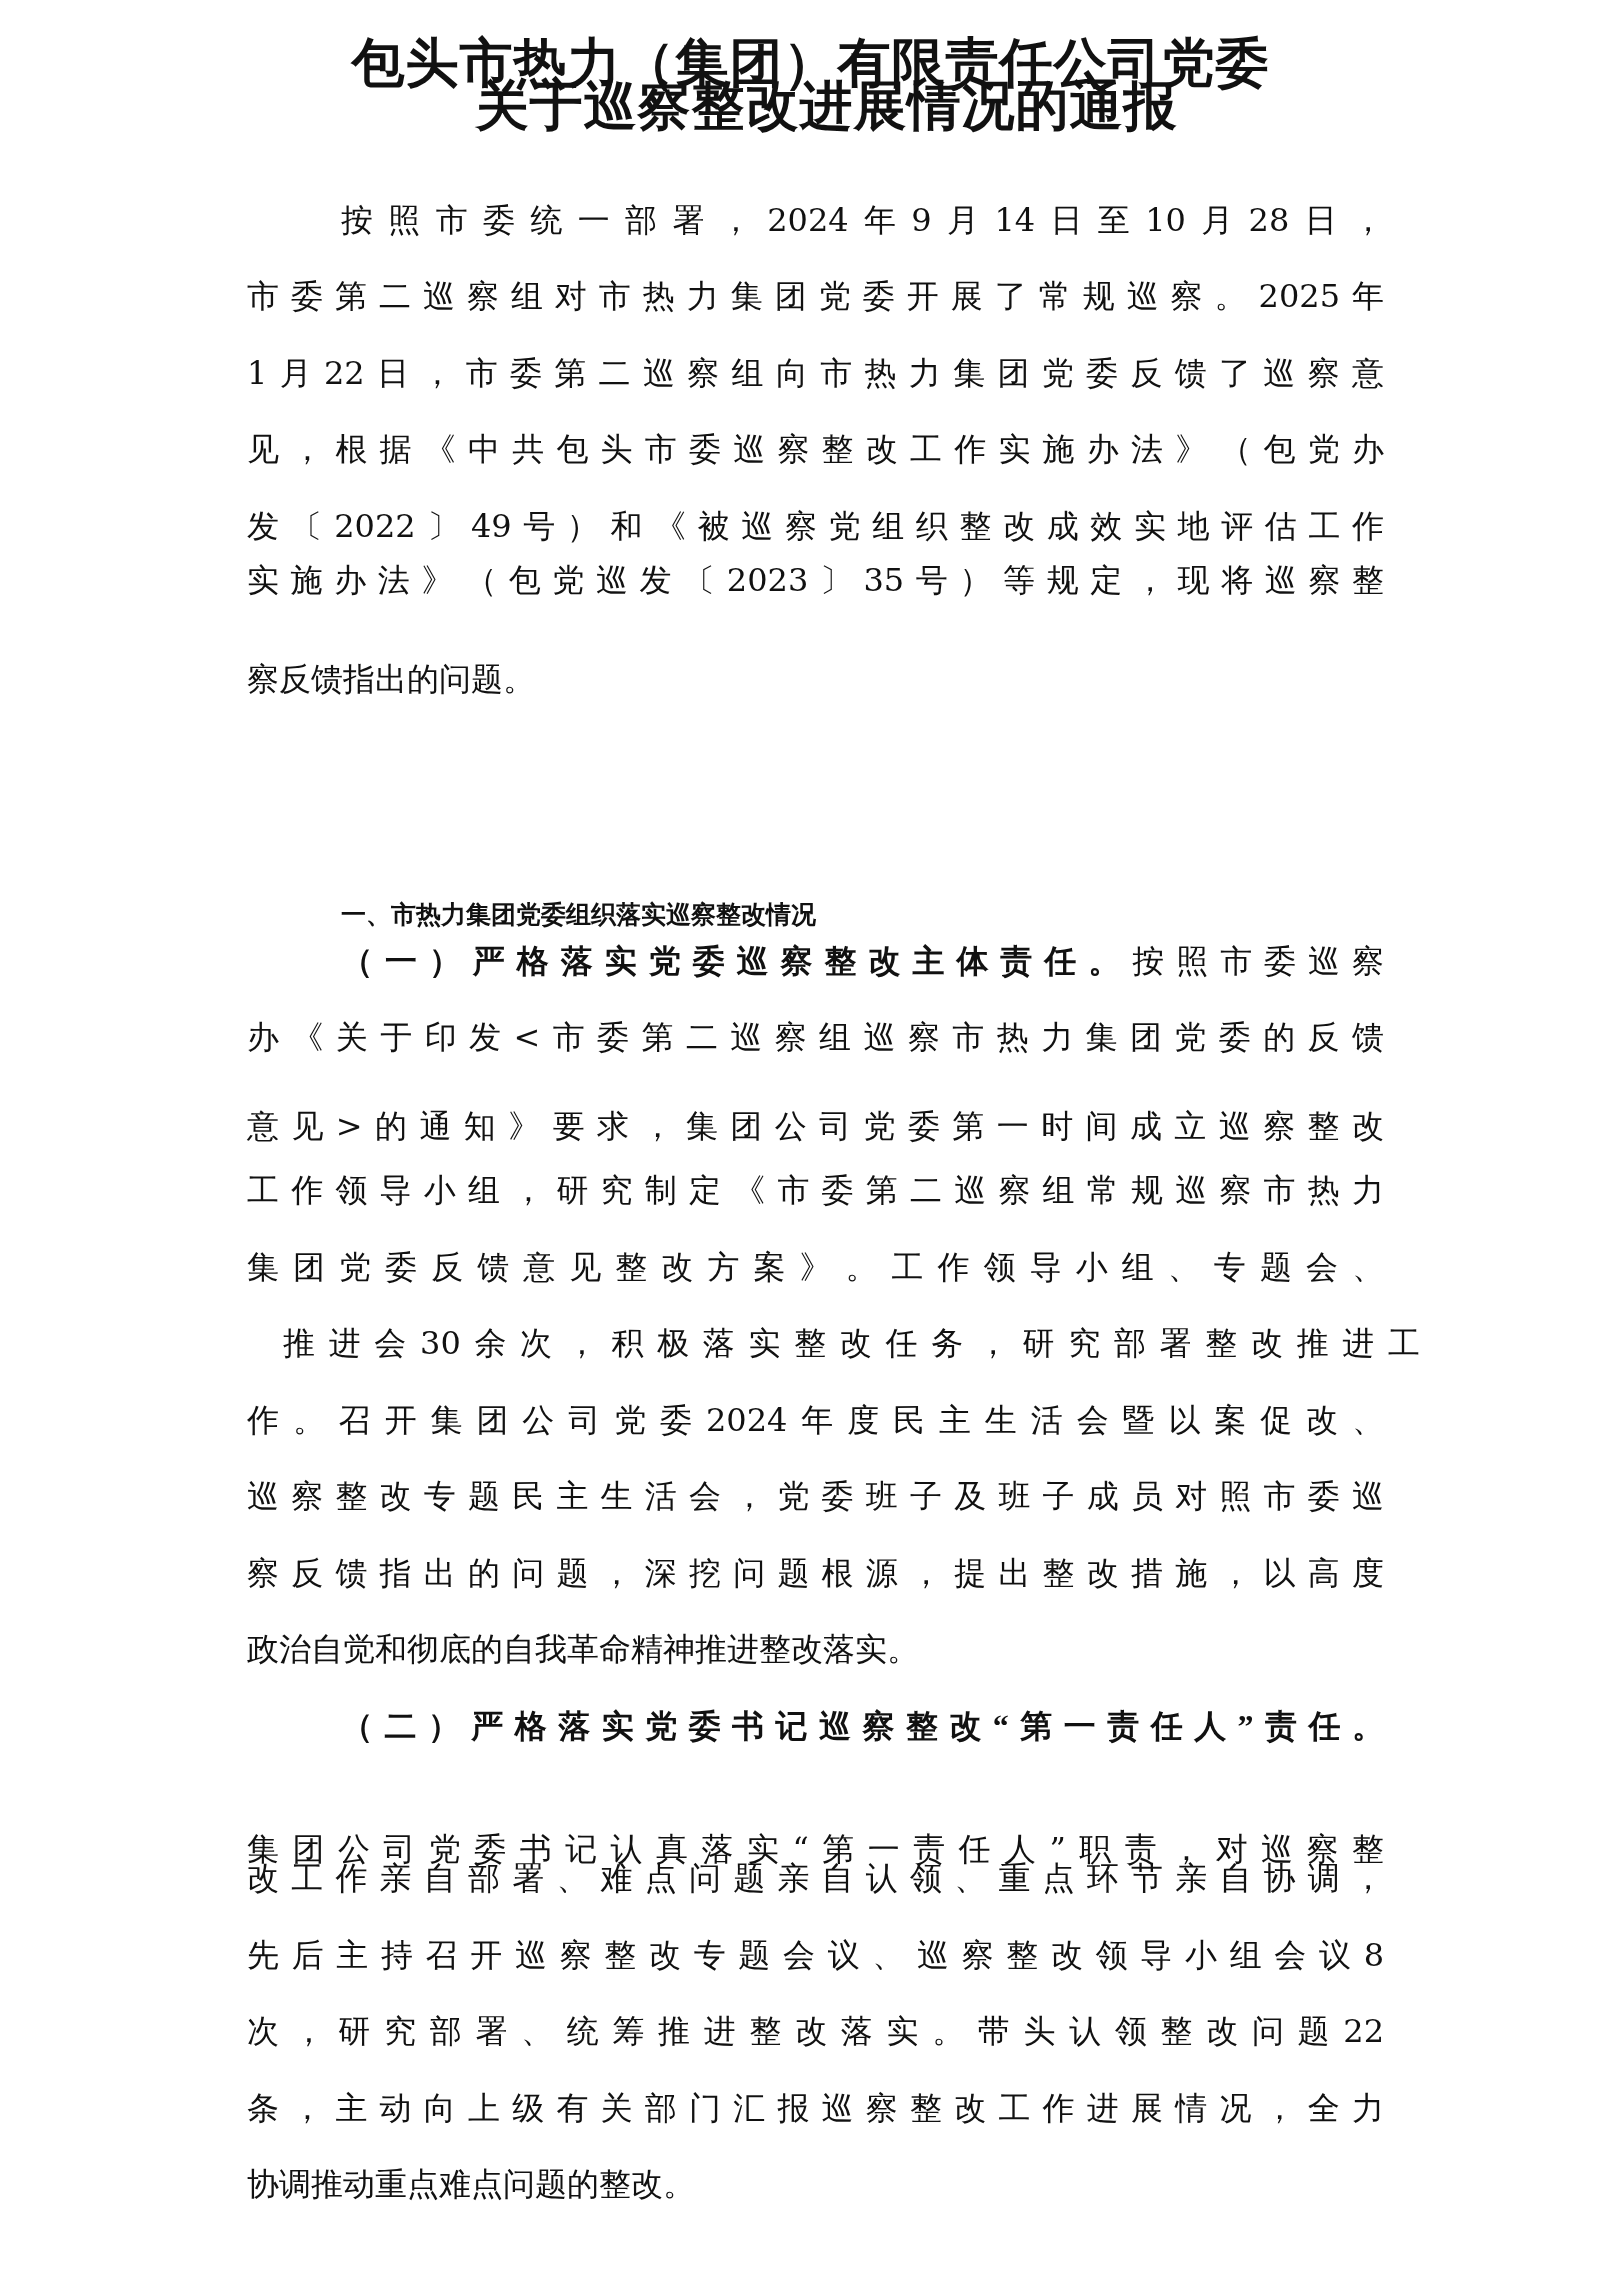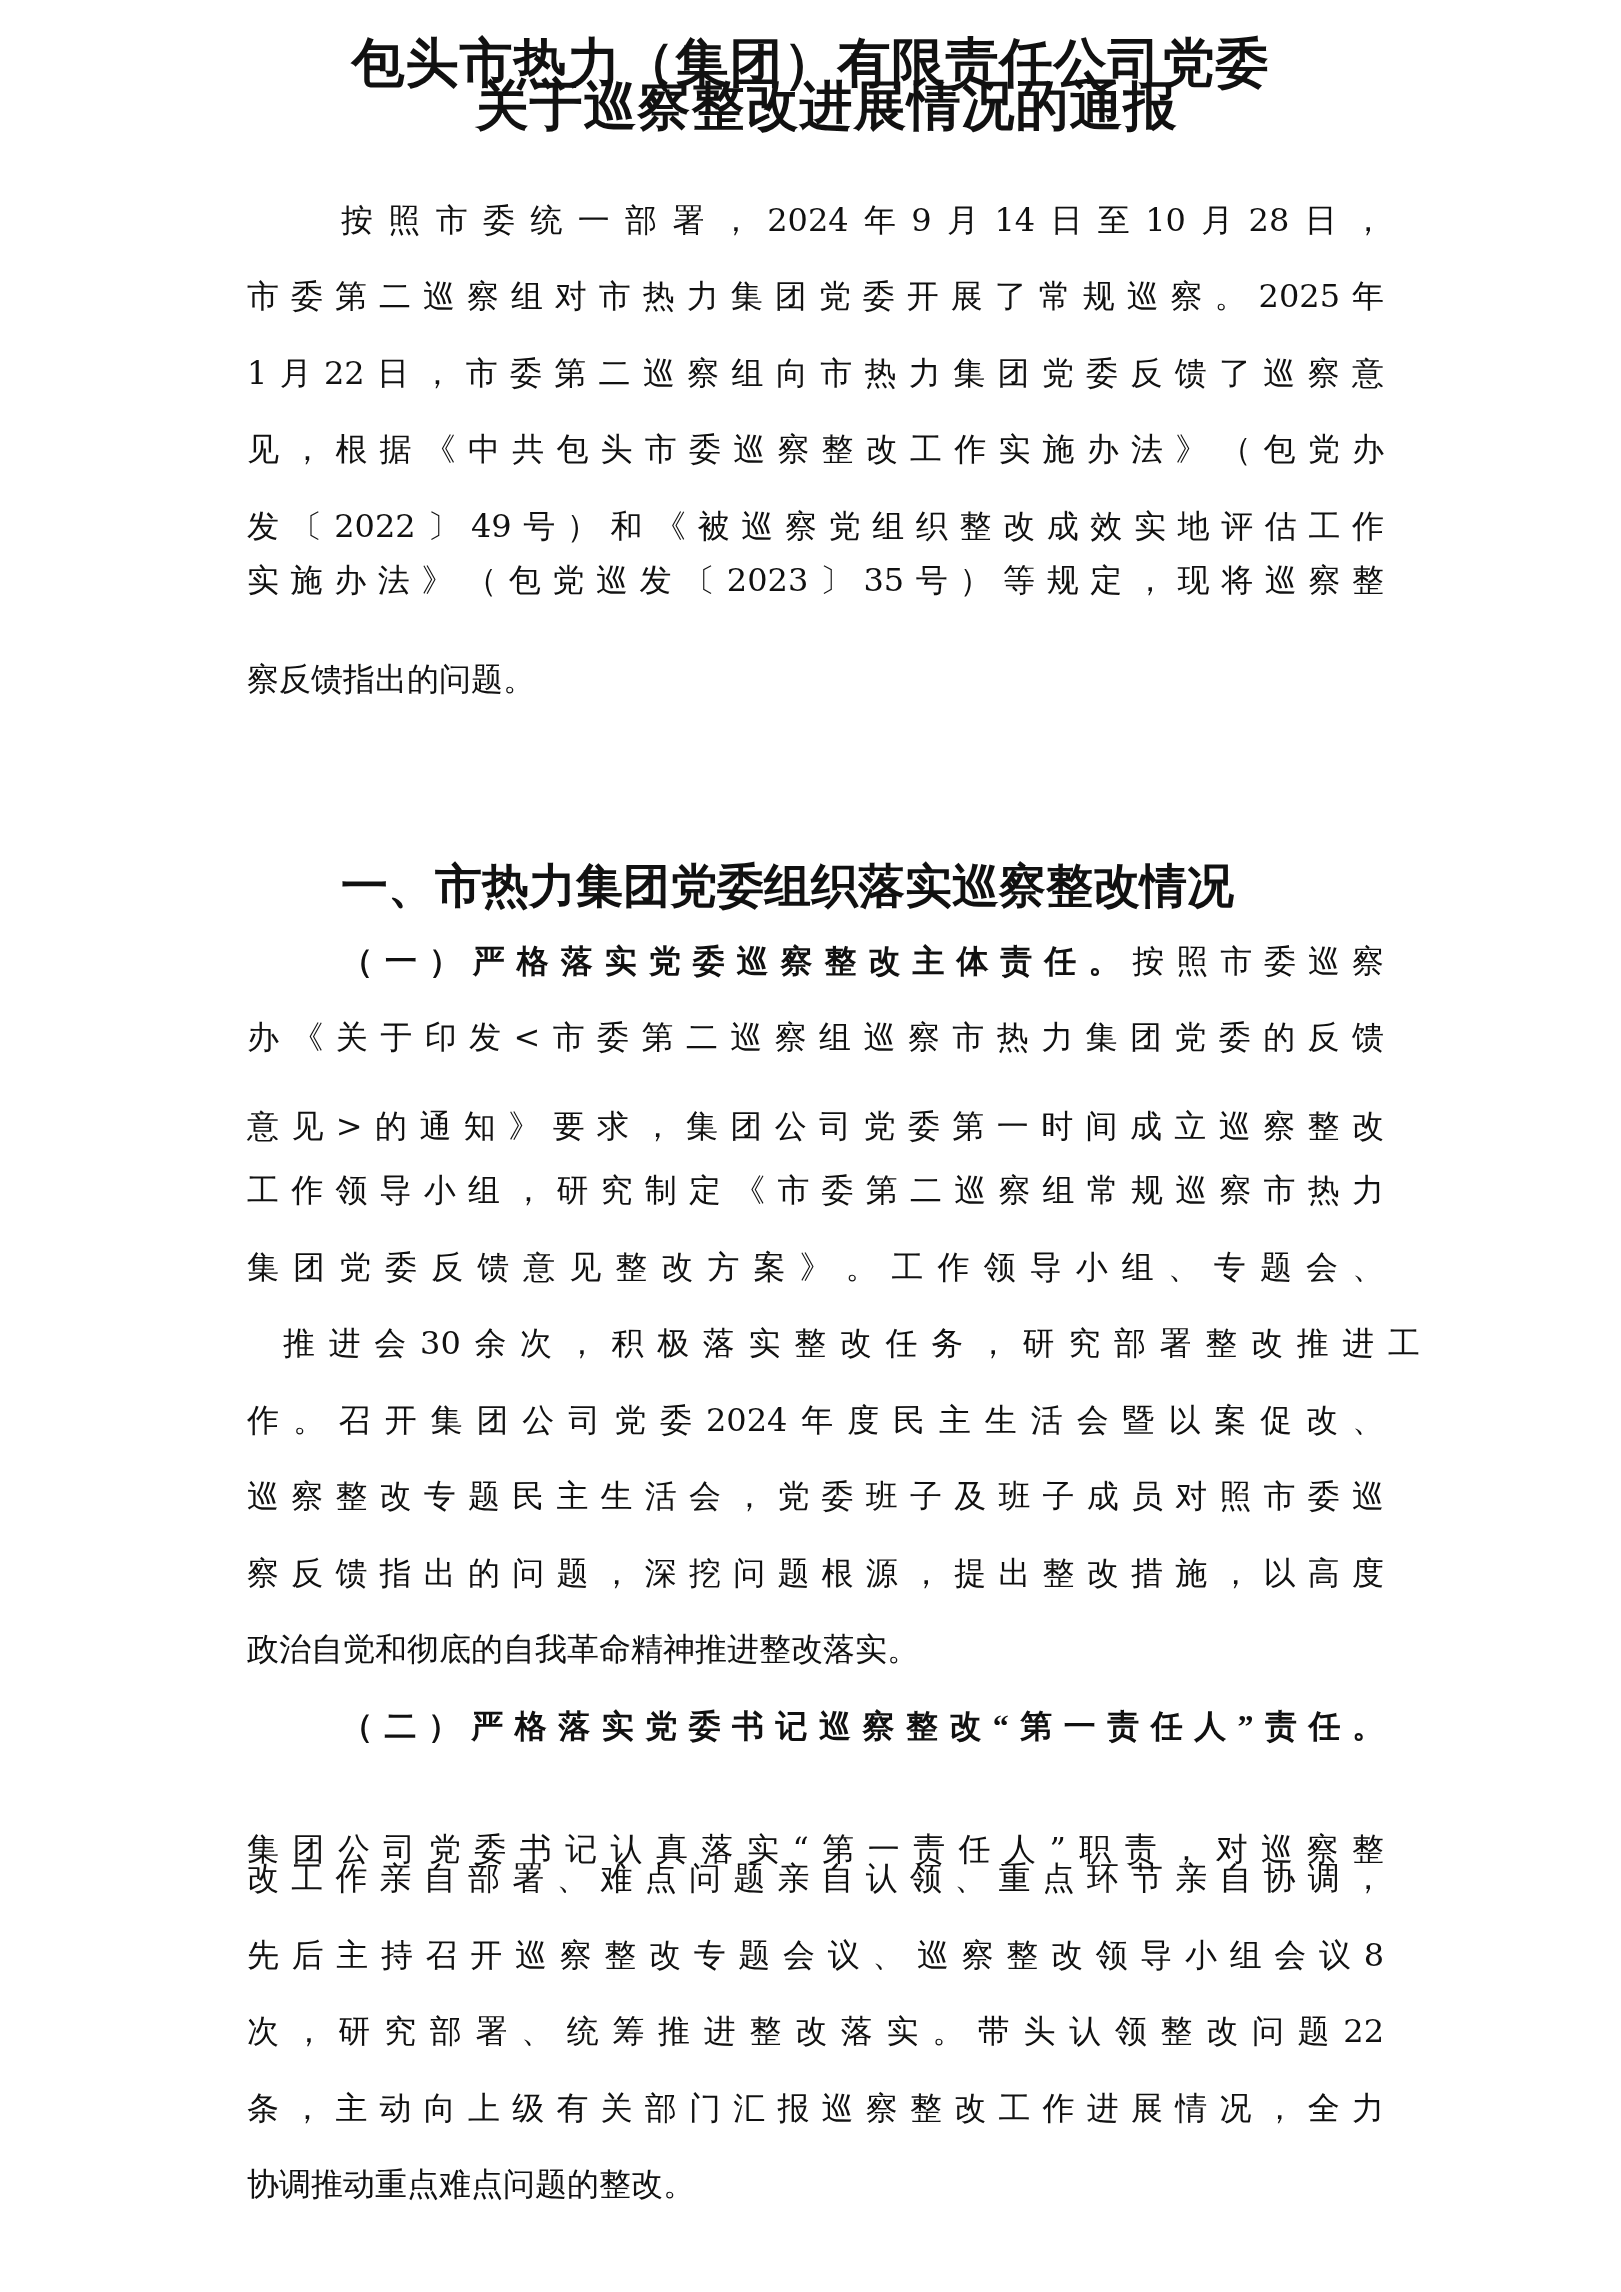--- a/index.html
+++ b/index.html
@@ -8,21 +8,21 @@
   .title { position: absolute; left: 0; width: 1621px; text-align: center;
            font-family: "DejaVu Sans", "Liberation Sans", sans-serif; font-weight: bold;
            font-size: 53px; letter-spacing: 1px; line-height: 59px; }
   .line { position: absolute; left: 247px; width: 1137px; white-space: nowrap;
           font-size: 32px; line-height: 49px; text-align: justify; text-align-last: justify;
           letter-spacing: 0px; }
   .line.last { text-align-last: left; }
   .line.indent { left: 341px; width: 1043px; }
   .heading { position: absolute; left: 341px; white-space: nowrap;
              font-family: "DejaVu Sans", "Liberation Sans", sans-serif; font-weight: bold;
-             font-size: 47px; line-height: 49px; }
+             font-size: 25px; line-height: 49px; margin-top: 29px; }
   .sub { font-family: Liberation Serif, serif; font-weight: bold; }
 </style>
 </head>
 <body>
 
 <div>
 
   <div class="title" style="top:33px;">包头市热力（集团）有限责任公司党委</div>
   <div class="title" style="top:76px;padding-left:16px;">关于巡察整改进展情况的通报</div>
 

